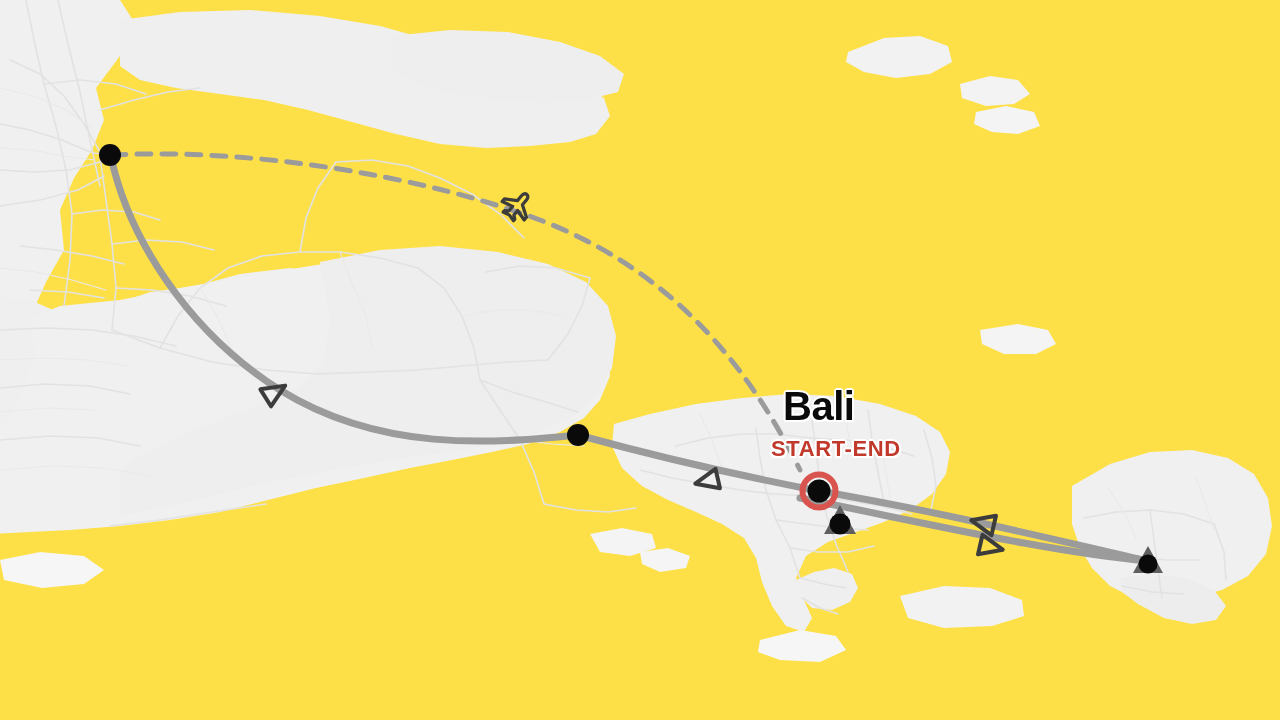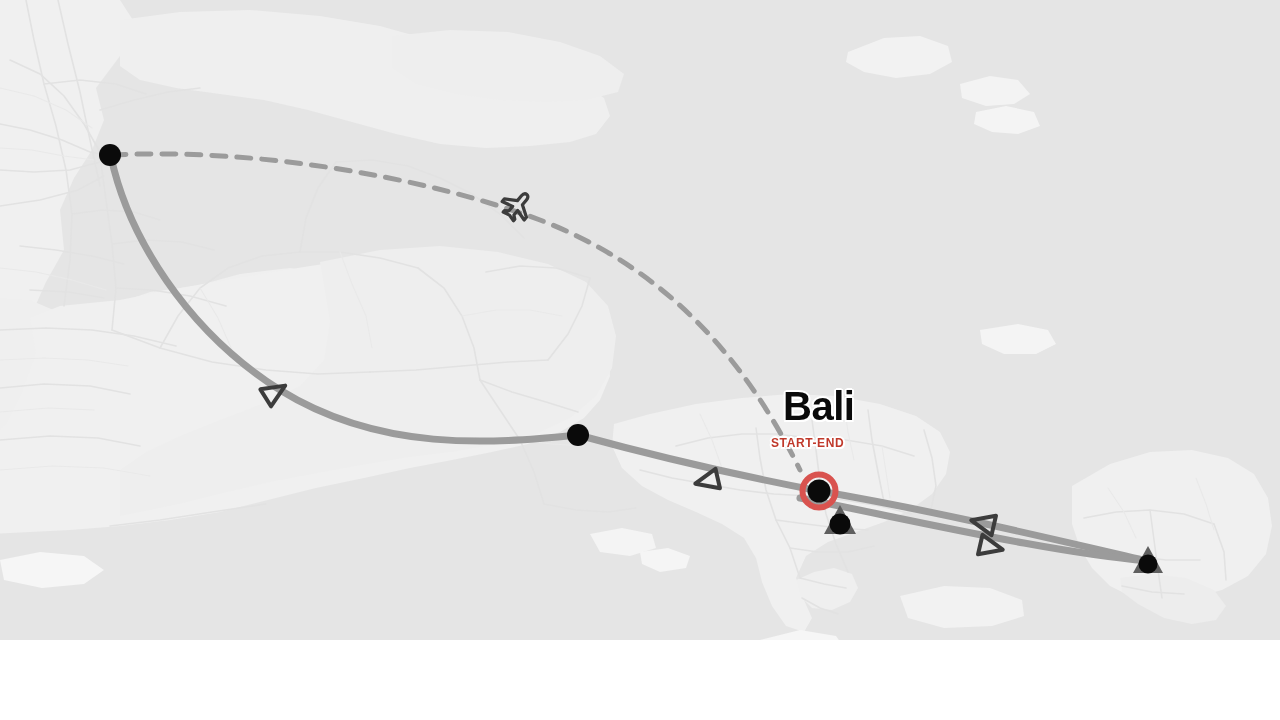--- a/index.html
+++ b/index.html
@@ -6,22 +6,22 @@
     margin: 0;
     padding: 0;
     background: #ffffff;
   }
   body {
     font-family: "Liberation Sans", sans-serif;
   }
   #map-root {
     position: relative;
     width: 1280px;
-    height: 640px;
-    background: #e5e5e5;
+    height: 720px;
+    background: #fde047;
     overflow: hidden;
   }
   #map-svg {
     position: absolute;
     inset: 0;
     width: 1280px;
     height: 720px;
     display: block;
   }
   .label-layer {
@@ -39,21 +39,21 @@
     letter-spacing: -0.5px;
     white-space: nowrap;
     text-shadow:
        2px 0 0 #fff, -2px 0 0 #fff, 0 2px 0 #fff, 0 -2px 0 #fff,
        1.5px 1.5px 0 #fff, -1.5px 1.5px 0 #fff, 1.5px -1.5px 0 #fff, -1.5px -1.5px 0 #fff;
   }
   .sub-label {
     position: absolute;
     font-family: "Liberation Sans", sans-serif;
     font-weight: bold;
-    font-size: 12px;
+    font-size: 22px;
     letter-spacing: 0.6px;
     white-space: nowrap;
     text-shadow:
        2px 0 0 #fff, -2px 0 0 #fff, 0 2px 0 #fff, 0 -2px 0 #fff,
        1.5px 1.5px 0 #fff, -1.5px 1.5px 0 #fff, 1.5px -1.5px 0 #fff, -1.5px -1.5px 0 #fff;
   }
 </style>
 </head>
 <body>
 

